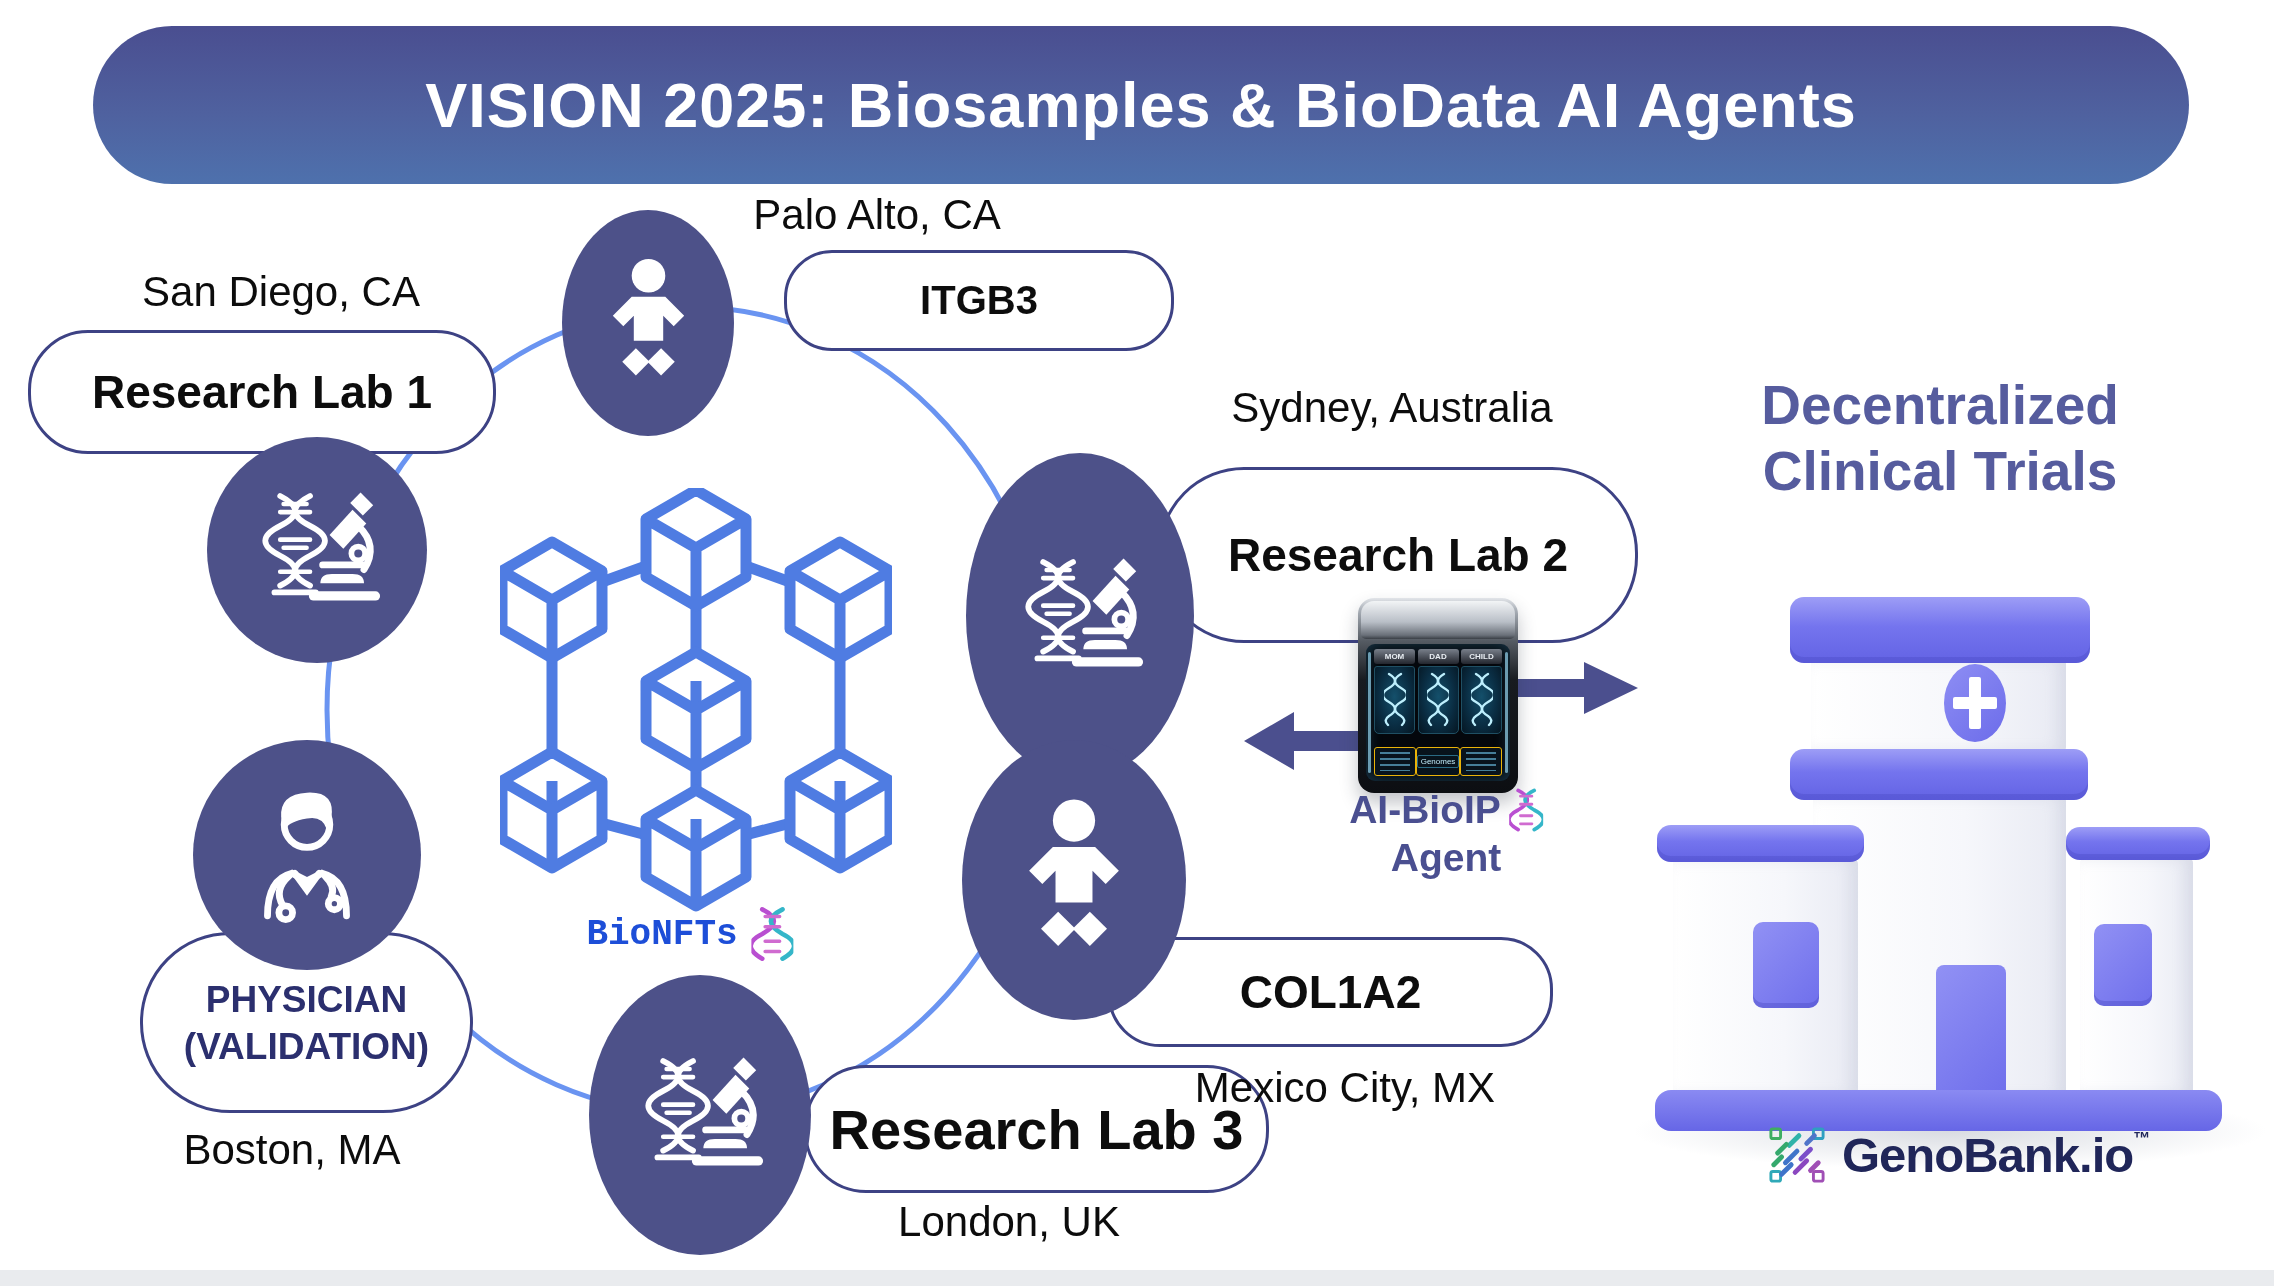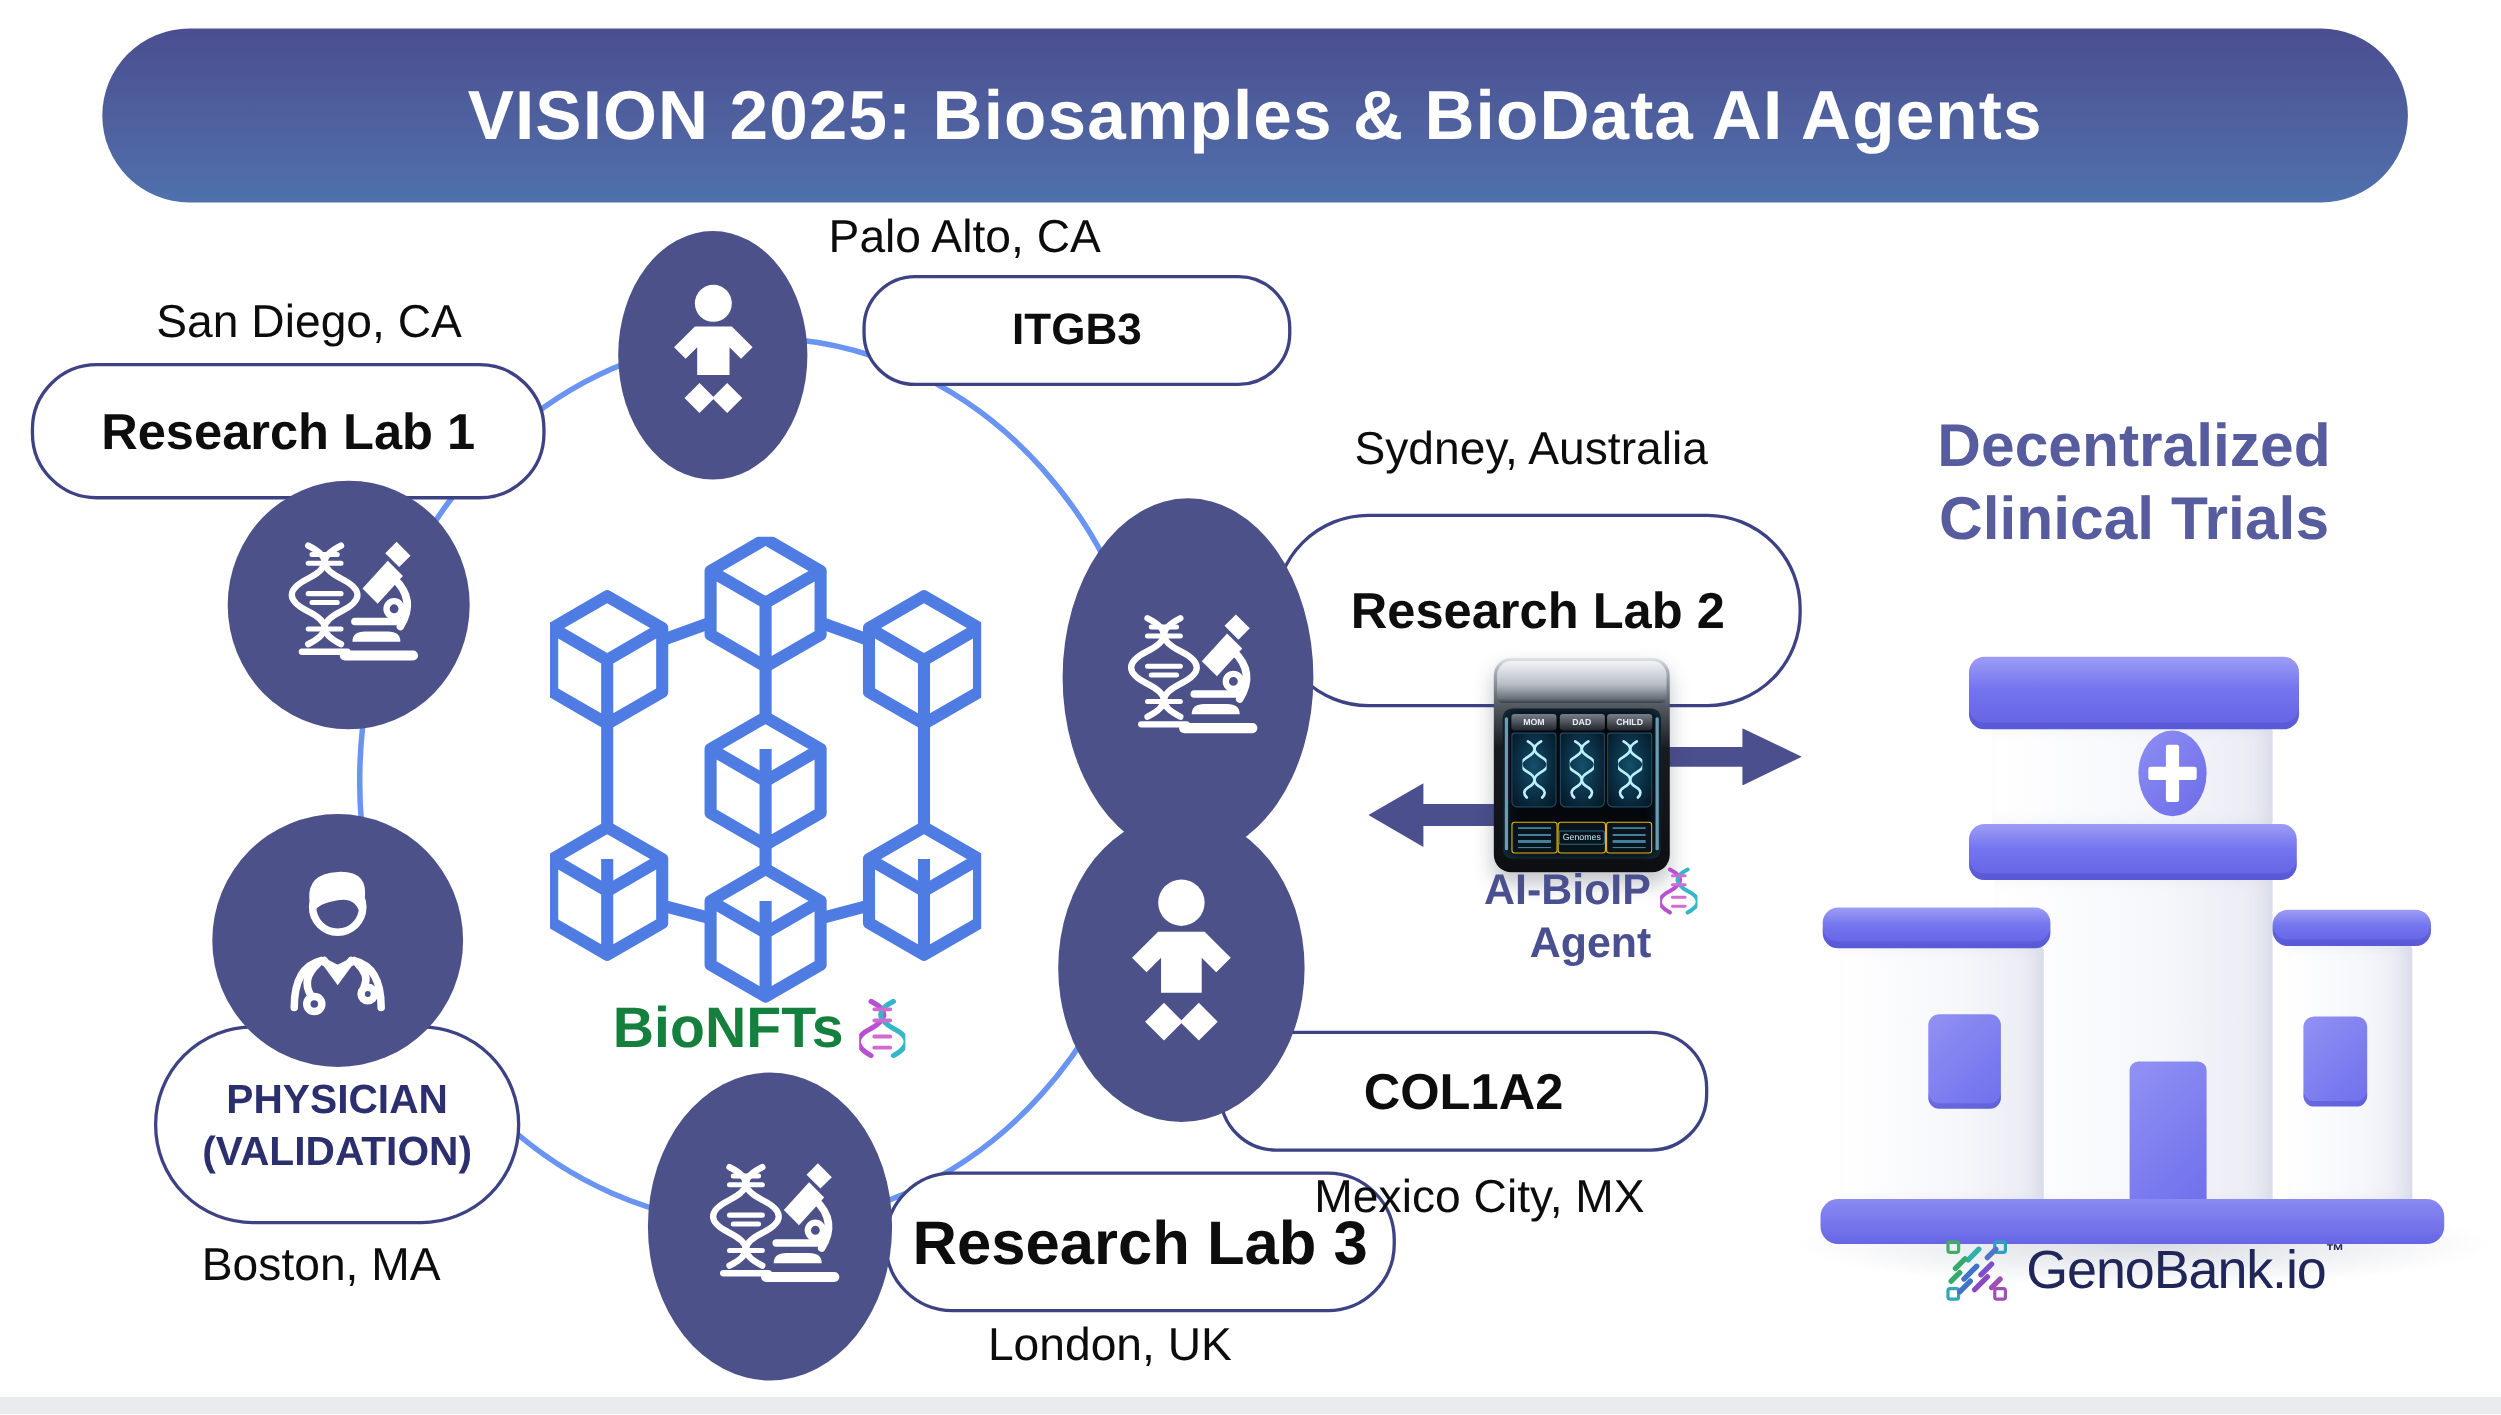--- a/index.html
+++ b/index.html
@@ -34,21 +34,21 @@
   .node{background:#4d5189;border-radius:50%;display:flex;align-items:center;justify-content:center;}
   .n-baby1{left:562px;top:210px;width:172px;height:226px;}
   .n-lab1{left:207px;top:437px;width:220px;height:226px;}
   .n-lab2{left:966px;top:453px;width:228px;height:326px;}
   .n-phys{left:193px;top:740px;width:228px;height:230px;}
   .n-baby2{left:962px;top:740px;width:224px;height:280px;}
   .n-lab3{left:589px;top:975px;width:222px;height:280px;}
 
   
   .bionfts{left:690px;top:905px;transform:translateX(-50%);display:flex;align-items:center;gap:14px;}
-  .bionfts .t{font-size:52px;font-weight:bold;color:#15803d;}
+  .bionfts .t{font-size:36px;font-weight:bold;color:#1d4ed8;font-family:Liberation Mono, monospace;}
 
   
   .agent-label{left:1446px;top:786px;transform:translateX(-50%);text-align:center;
                color:#4a4f90;font-weight:bold;font-size:39px;line-height:48px;}
   .agent-label .l1{display:flex;align-items:center;gap:8px;justify-content:center;}
 
   .device{left:1358px;top:598px;width:160px;height:195px;border-radius:16px;
           background:linear-gradient(180deg,#e2e5e9 0%,#aab0b8 6%,#555b63 22%,#181b20 42%,#0c0e12 100%);
           box-shadow:0 10px 18px rgba(40,45,60,.28);}
   .dev-top{position:absolute;left:3px;right:3px;top:3px;height:38px;border-radius:13px 13px 5px 5px;
@@ -100,21 +100,21 @@
   .roof-right{left:416px;top:235px;width:144px;height:33px;}
   .box-right{left:430px;top:267px;width:113px;height:235px;}
   .win-right{left:444px;top:332px;width:58px;height:82px;}
   .hbase{left:5px;top:498px;width:567px;height:41px;border-radius:16px;
          background:linear-gradient(180deg,#8a8af2,#6666e6);}
   .hshadow{left:1630px;top:1092px;width:640px;height:78px;border-radius:50%;
            background:radial-gradient(ellipse at center,rgba(170,176,190,.45) 0%,rgba(170,176,190,0) 70%);}
 
   
   .logo{left:1768px;top:1126px;display:flex;align-items:center;gap:16px;}
-  .logo .name{font-size:49px;font-weight:normal;color:#202659;letter-spacing:-1px;}
+  .logo .name{font-size:49px;font-weight:bold;color:#202659;letter-spacing:-1px;}
   .logo sup{font-size:17px;color:#202659;vertical-align:28px;font-weight:bold;}
 
   .bottom-strip{left:0;top:1270px;width:2274px;height:16px;background:#e9ebee;}
 </style>
 </head>
 <body>
 
 <div id="canvas">
 
   <svg class="abs ring" width="2274" height="1286" viewBox="0 0 2274 1286">

